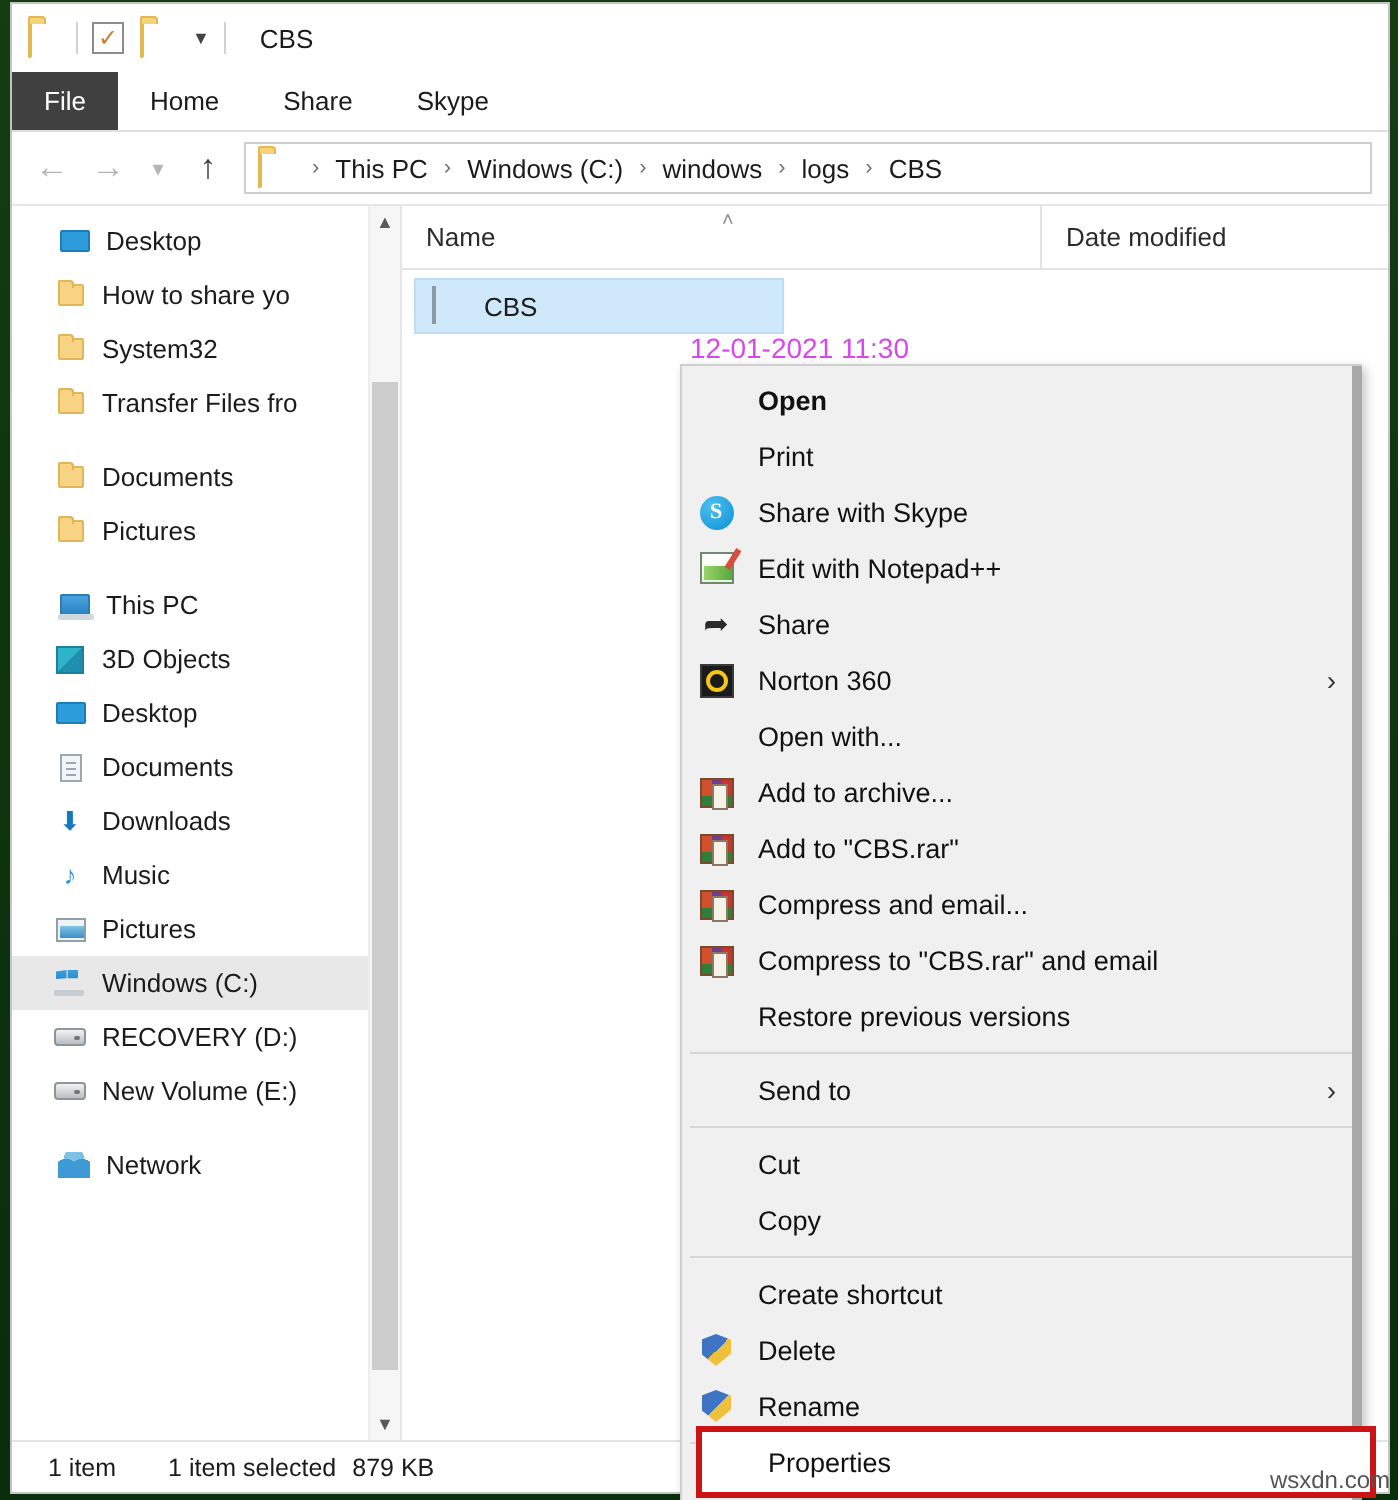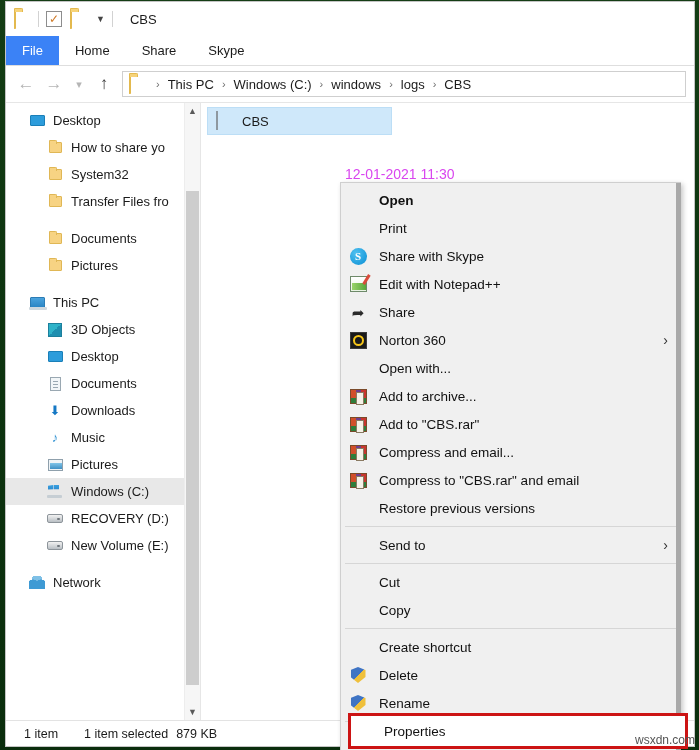--- a/index.html
+++ b/index.html
@@ -82,21 +82,21 @@
     flex: 0 0 auto;
     border-bottom: 1px solid #dedede;
   }
   .rib-tab {
     display: flex; align-items: center; justify-content: center;
     font-size: 13px; color: #1b1b1b;
     padding: 0 16px;
     cursor: default;
   }
   .rib-tab.file {
-    background: #3b82f6;
+    background: #404040;
     color: #ffffff;
     min-width: 52px;
   }
 
   
   #addr-row {
     height: 36px;
     background: #ffffff;
     display: flex;
     align-items: center;
@@ -161,21 +161,21 @@
   .nav-item.selected { background: #e8e8e8; }
   .nav-item .ico {
     width: 18px; height: 18px;
     margin-right: 7px;
     flex: 0 0 auto;
     display: flex; align-items: center; justify-content: center;
     font-size: 13px;
   }
   .nav-item .lbl { overflow: hidden; }
   .ind0 { padding-left: 22px; }
-  .ind1 { padding-left: 40px; align-items: center; }
+  .ind1 { padding-left: 20px; align-items: center; }
   .nav-gap { height: 10px; }
 
   
   .ic-folder {
     width: 13px; height: 11px; background: #f7d383;
     border: 1px solid #e0b755; border-radius: 1px;
     position: relative;
   }
   .ic-folder::before {
     content:""; position:absolute; left:-1px; top:-3px; width:6px;height:3px;
@@ -676,20 +676,29 @@
       </div>
 
       <div id="nav-scroll">
         <div class="arr">▲</div>
         <div id="nav-thumb"></div>
         <div class="arr bot">▼</div>
       </div>
     </div>
 
     <div id="content-pane">
+      <div id="col-header">
+        <div class="col name">
+          <span>Name</span>
+          <span class="sort-caret">˄</span>
+        </div>
+        <div class="col">
+          <span>Date modified</span>
+        </div>
+      </div>
 
       <div class="file-row">
         <span class="fico"><span class="ic-txt"></span></span>
         <span class="fname">CBS</span>
       </div>
     </div>
   </div>
 
   <div id="status-bar">
     <span>1 item</span>

